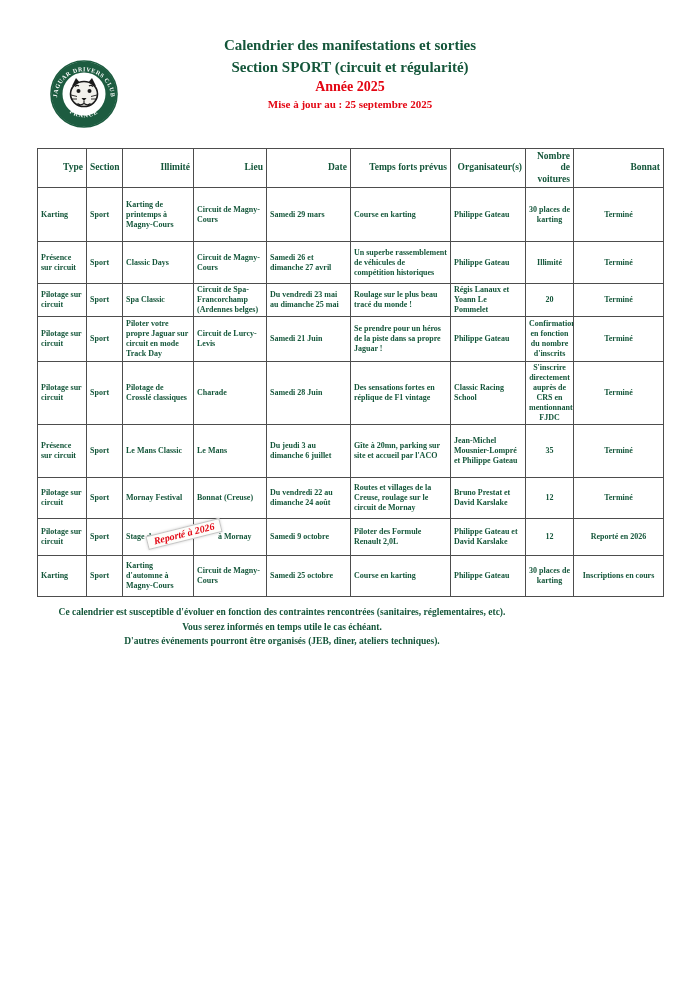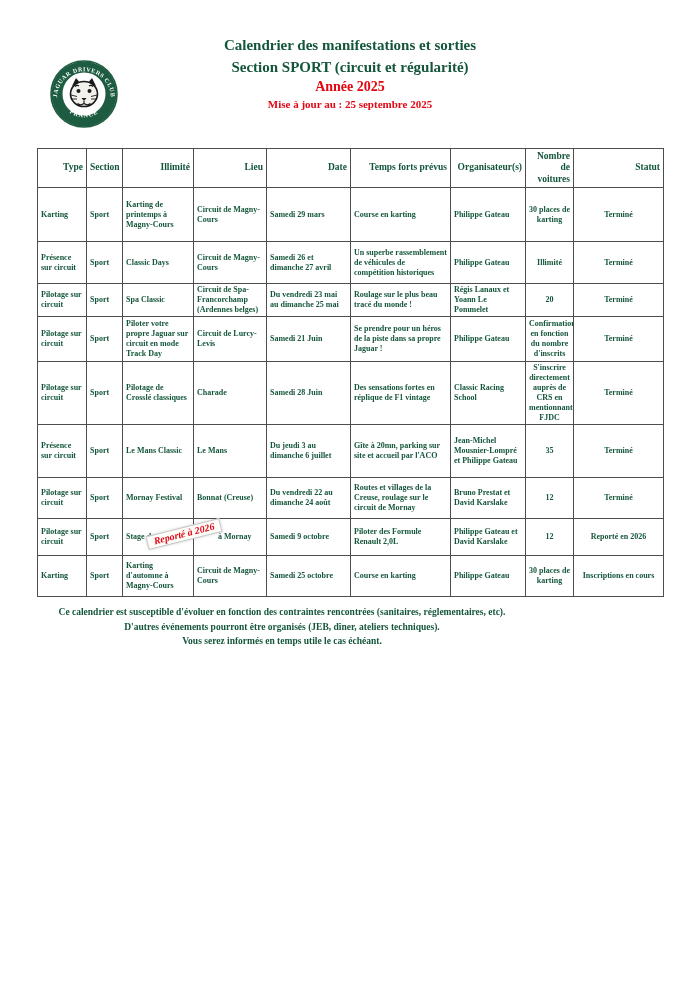--- a/index.html
+++ b/index.html
@@ -97,21 +97,21 @@
     <tbody>
         <tr style="height:39px">
       <th>Type</th>
       <th>Section</th>
       <th>Illimité</th>
       <th>Lieu</th>
       <th>Date</th>
       <th>Temps forts prévus</th>
       <th>Organisateur(s)</th>
       <th>Nombre de voitures</th>
-      <th>Statut</th>
+      <th>Bonnat</th>
     </tr>
     <tr style="height:54px">
       <td>Karting</td>
       <td>Sport</td>
       <td>Karting de printemps à Magny-Cours</td>
       <td>Circuit de Magny-Cours</td>
       <td>Samedi 29 mars</td>
       <td>Course en karting</td>
       <td>Philippe Gateau</td>
       <td>30 places de karting</td>
@@ -205,17 +205,17 @@
       <td>30 places de karting</td>
       <td>Inscriptions en cours</td>
     </tr>
   </tbody>
     </table>
 
   <div class="stamp">Reporté à 2026</div>
 
   <div class="footer">
     <div>Ce calendrier est susceptible d'évoluer en fonction des contraintes rencontrées (sanitaires, réglementaires, etc).</div>
+    <div>Vous serez informés en temps utile le cas échéant.</div>
     <div>D'autres événements pourront être organisés (JEB, dîner, ateliers techniques).</div>
-    <div>Vous serez informés en temps utile le cas échéant.</div>
   </div>
 
 </div>
 
 </body></html>

